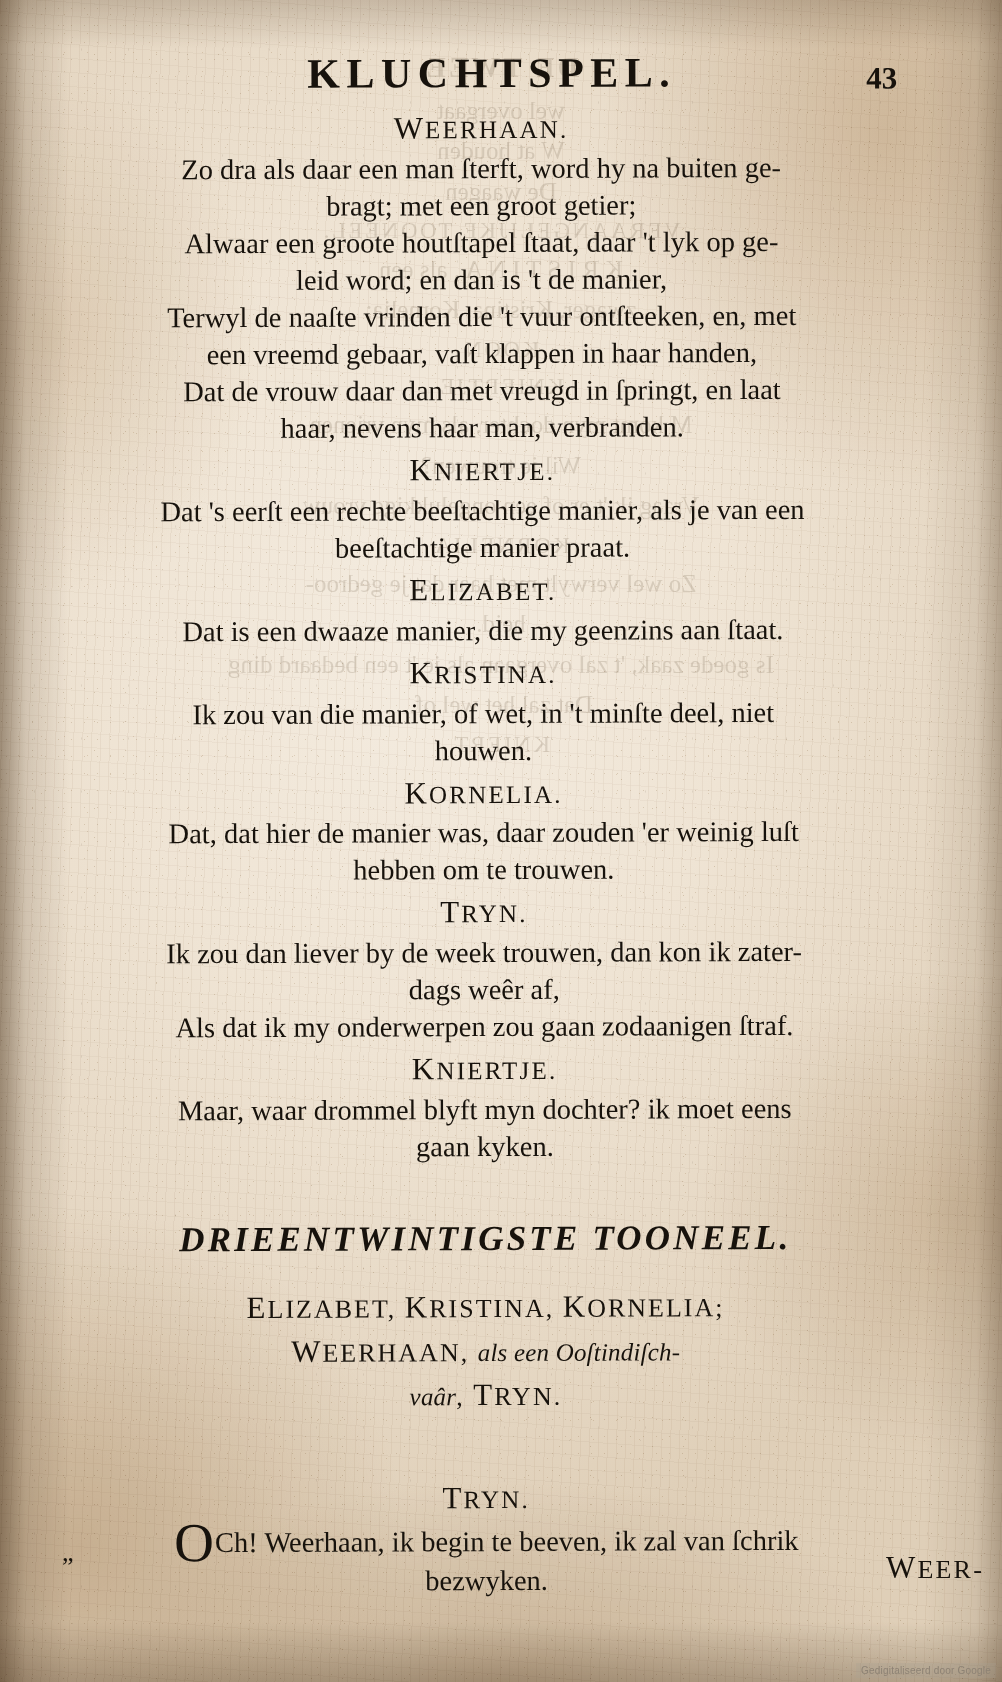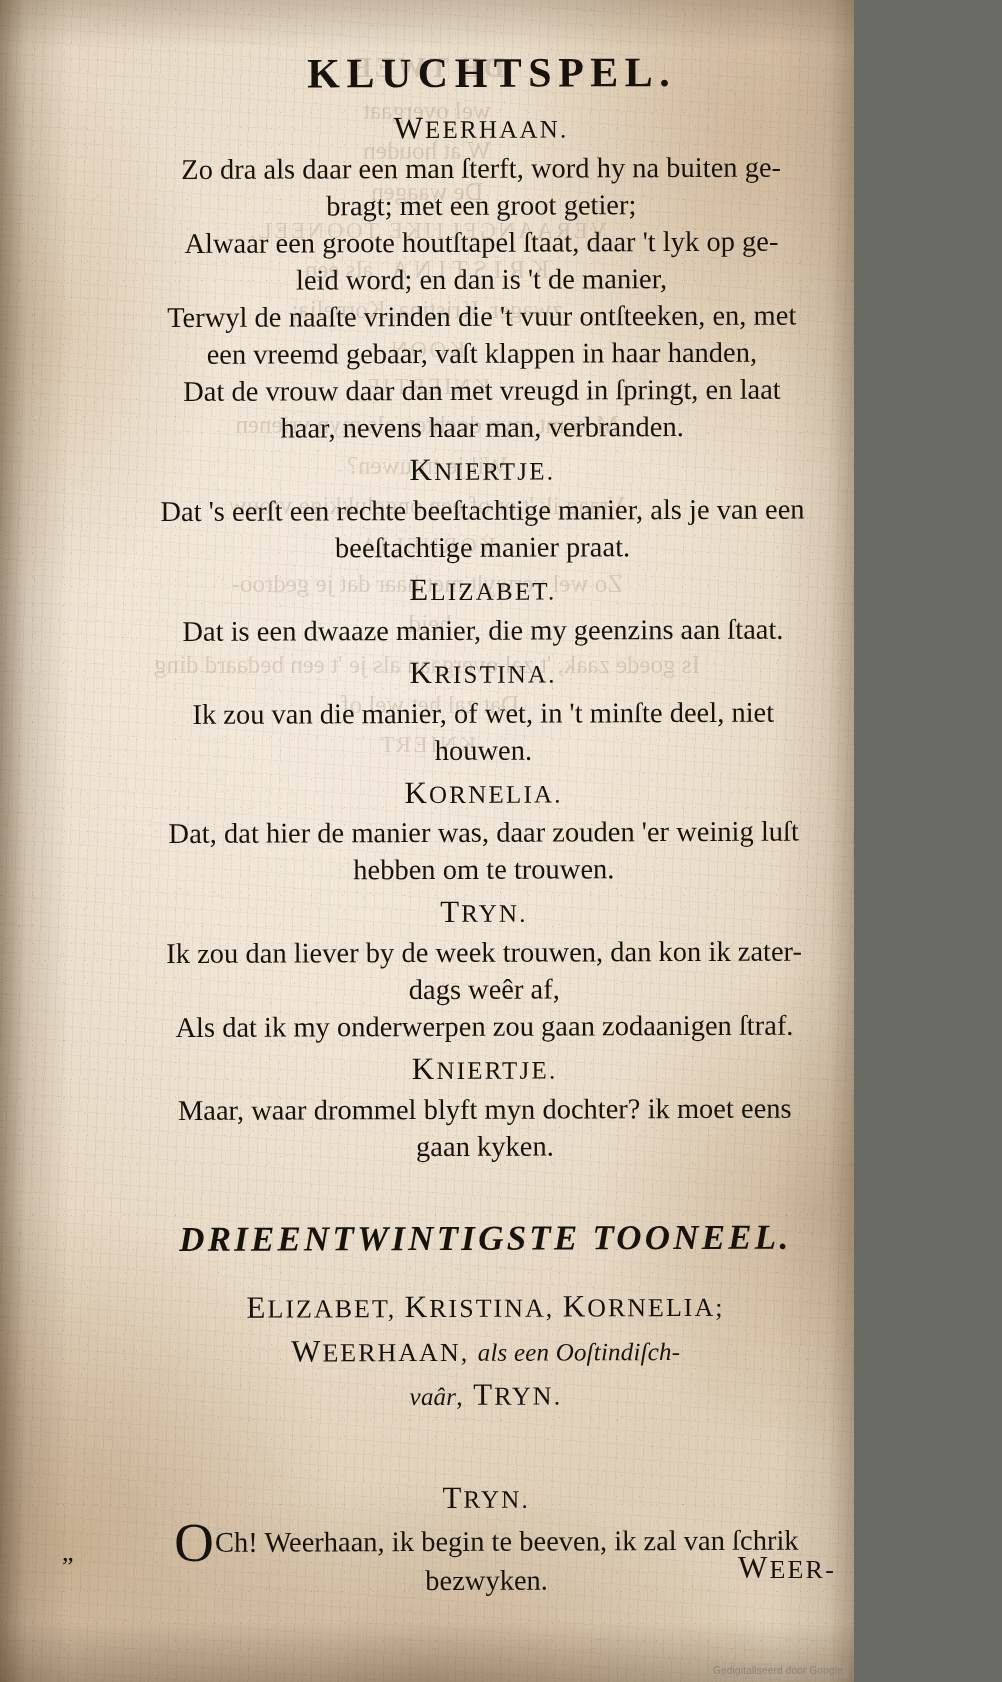--- a/index.html
+++ b/index.html
@@ -3,21 +3,21 @@
 <meta charset="utf-8">
 <style>
   html, body {
     margin: 0;
     padding: 0;
     background: #6b6b66;
   }
 
   .page {
     position: relative;
-    width: 854px;
+    width: 1002px;
     height: 1682px;
     overflow: hidden;
     background: #e9dccb;
     font-family: "Liberation Serif", "DejaVu Serif", serif;
     color: #17120c;
   }
 
   
   .paper-base {
     position: absolute;

